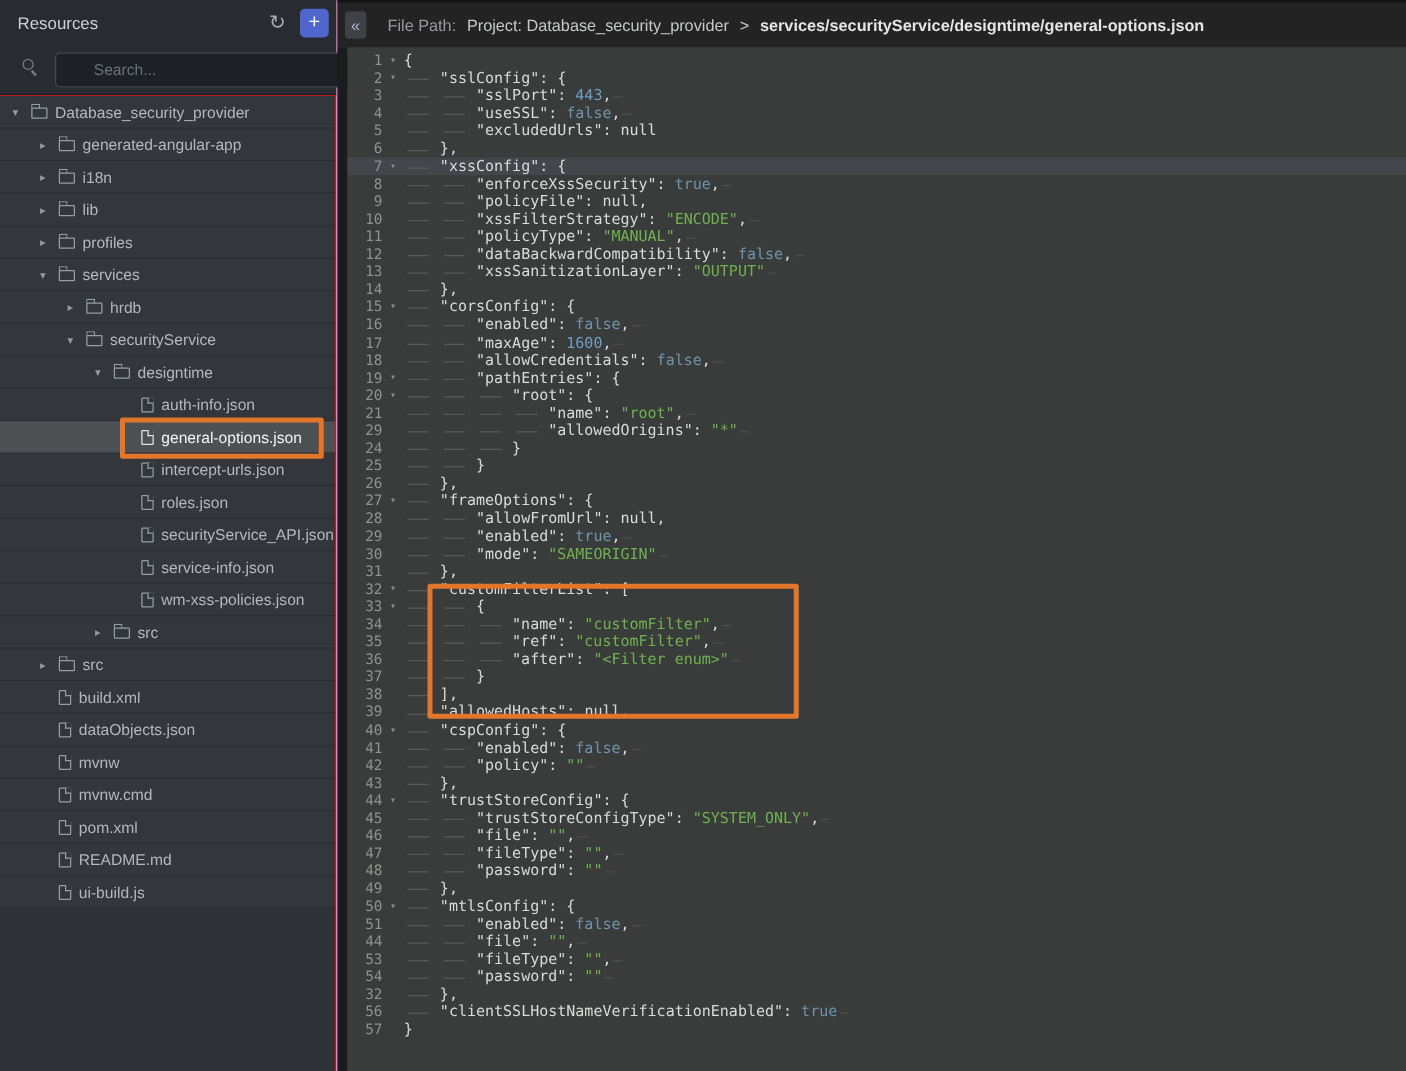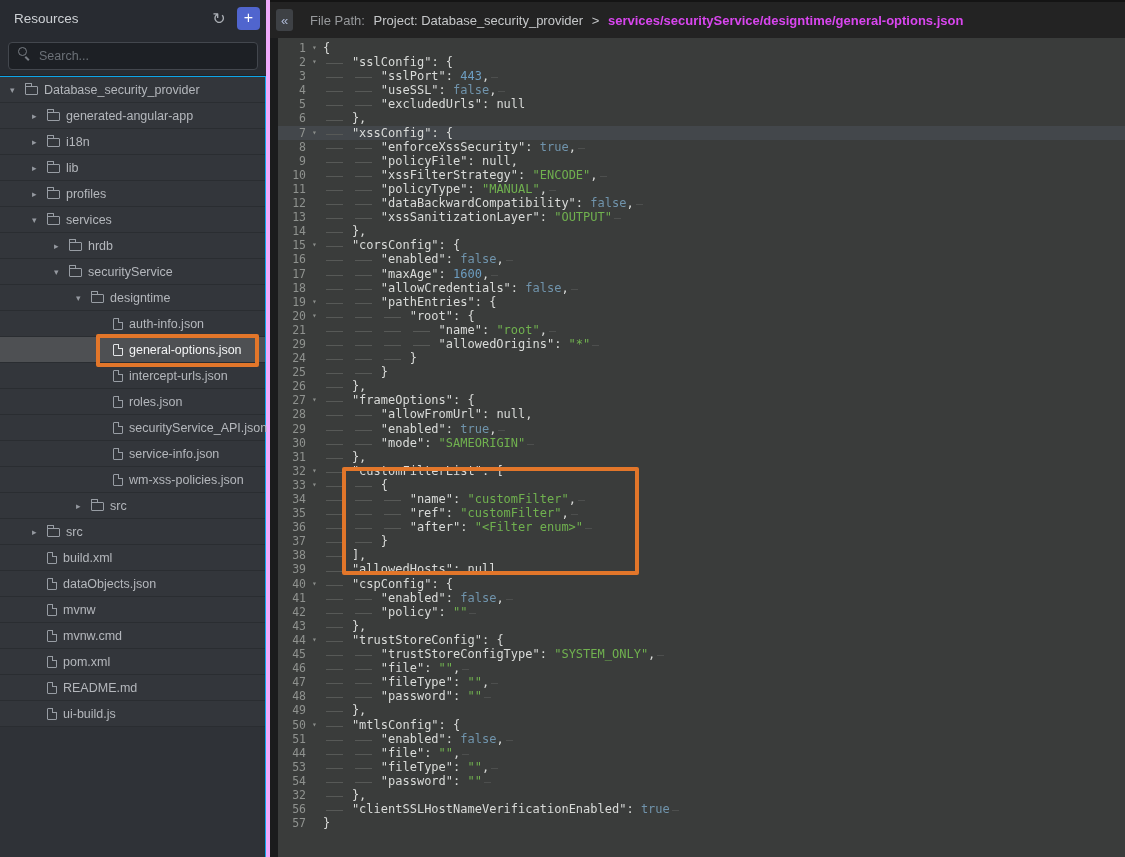--- a/index.html
+++ b/index.html
@@ -2,33 +2,33 @@
 <html><head>
 <meta charset="utf-8">
 <style>
   * { box-sizing: border-box; margin: 0; padding: 0; }
   html,body { width:1125px; height:857px; overflow:hidden; background:#3a3c3b;
               font-family:"Liberation Sans", sans-serif; }
   #app { position:relative; width:1125px; height:857px; }
 
   
   #sidebar { position:absolute; left:0; top:0; width:270px; height:857px;
-             background:#0ea5e9; border-right:4px solid #f0abfc; }
+             background:#b91c1c; border-right:1px solid #f0abfc; }
   #sb-header { height:36px; background:#282b31; display:flex; align-items:center;
                padding:0 6px 0 14px; }
   #sb-title { color:#cdd0d4; font-size:13.5px; flex:0 0 auto; }
   #sb-spacer { flex:1; }
   .sb-btn { width:24px; height:24px; display:flex; align-items:center; justify-content:center;
             border-radius:4px; cursor:pointer; }
   #refresh-btn { color:#a9adb3; font-size:16px; }
   #add-btn { background:#5065ce; color:#fff; font-size:16px; margin-left:6px; width:23px; height:23px; }
   #sb-search-wrap { height:40px; background:#282b31; padding:6px 8px; border-bottom:1px solid #1f2226; }
   #sb-search { width:100%; height:28px; background:#1d2025; border:1px solid #43474e; border-radius:4px;
                color:#c8cbd0; font-size:12.5px; padding:0 8px 0 30px; outline:none;
-               font-family:"Liberation Sans", sans-serif; }
+               font-family:"Liberation Sans", sans-serif;margin-left:36px; }
   #sb-search::placeholder { color:#6b7077; }
   #search-icon { position:absolute; left:18px; top:47px; width:9px; height:9px;
                  border:1.5px solid #787d84; border-radius:50%; }
   #search-icon::after { content:""; position:absolute; left:7px; top:8px; width:5px; height:1.5px;
                         background:#787d84; transform:rotate(45deg); transform-origin:0 0; }
   #tree { position:absolute; top:77px; left:0; right:1px; bottom:0; background:#2f3237; }
   .trow { height:26px; display:flex; align-items:center; background:#33363b;
           border-bottom:1px solid #2a2d31; cursor:pointer; }
   .trow.sel { background:#4e5053; }
   .tarrow { width:17px; flex:0 0 17px; color:#9599a0; font-size:9px; text-align:left; padding-left:2px; }
@@ -49,21 +49,21 @@
   #main { position:absolute; left:270px; top:0; right:0; height:857px; }
   #topbar { position:absolute; left:0; top:0; right:0; height:38px; background:#232323;
             border-top:2px solid #141414; display:flex; align-items:center; }
   #collapse-btn { position:absolute; left:6px; top:7px; width:17px; height:22px; background:#3e4145;
                   border-radius:3px; color:#aeb9d6; font-size:13px; display:flex; align-items:center;
                   justify-content:center; cursor:pointer; }
   #breadcrumb { margin-left:40px; font-size:13px; white-space:nowrap; }
   #bc-label { color:#97999c;margin-top:24px; }
   #bc-project { color:#c6c8ca; margin-left:5px; }
   #bc-sep { color:#c6c8ca; margin:0 5px; }
-  #bc-path { color:#d946ef; font-weight:bold;text-align:center; }
+  #bc-path { color:#e5e5e5; font-weight:bold;text-align:center; }
 
   #divider { position:absolute; left:0; top:38px; width:8px; bottom:0; background:#1b1c1d; }
   #editor { position:absolute; left:8px; top:38px; right:0; bottom:0; background:#3a3c3b;
             padding-top:3px; overflow:hidden; cursor:text; }
   .cl { display:flex; height:14.1px; line-height:14.1px;
         font-family:"DejaVu Sans Mono", monospace; font-size:12px; }
   .cl.active { background:#43474b; }
   .gnum { width:28px; flex:0 0 28px; text-align:right; color:#8f928f; font-size:11.5px; }
   .gfold { width:17px; flex:0 0 17px; text-align:center; color:#8a8d8a; font-size:8px; }
   .ccode { white-space:pre; flex:1; }

